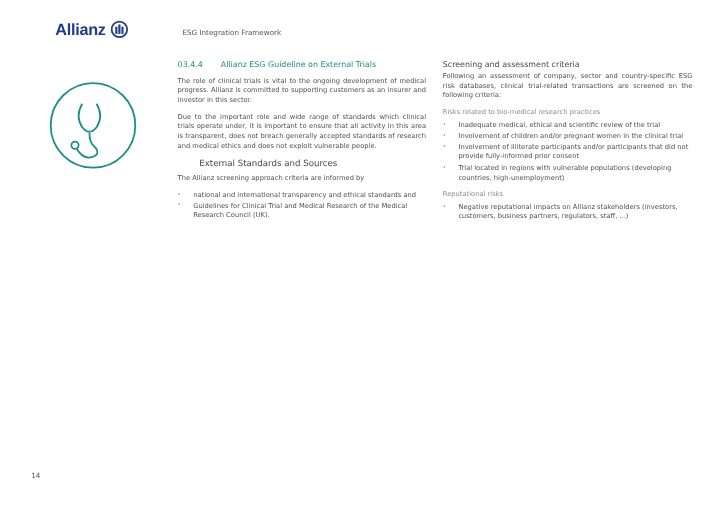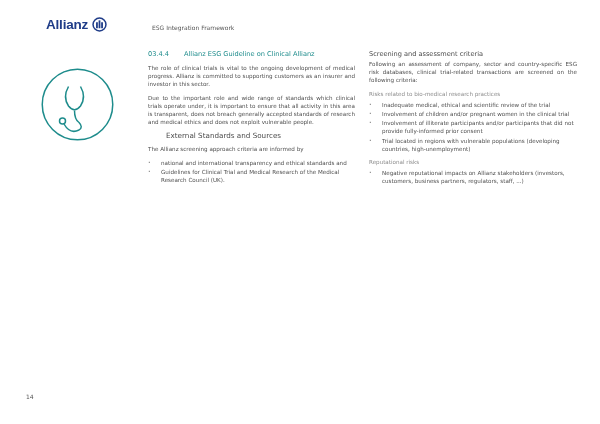--- a/index.html
+++ b/index.html
@@ -45,21 +45,21 @@
 <svg class="icon-circle" viewBox="0 0 100 100">
   <circle cx="50" cy="50" r="47" fill="none" stroke="#1e8c8c" stroke-width="2"></circle>
   <path d="M38 26 Q30 40 38 52 Q46 62 54 52 Q62 40 54 26" fill="none" stroke="#1e8c8c" stroke-width="2"></path>
   <path d="M46 58 Q46 70 52 74 Q58 80 52 84 Q40 90 32 76" fill="none" stroke="#1e8c8c" stroke-width="2"></path>
   <circle cx="30" cy="72" r="4" fill="none" stroke="#1e8c8c" stroke-width="2"></circle>
 </svg>
 
 <div class="col col-left">
   <div class="sec-head">
     <span class="sec-num">03.4.4</span>
-    <span>Allianz ESG Guideline on Clinical Allianz</span>
+    <span>Allianz ESG Guideline on External Trials</span>
   </div>
   <p class="para">The role of clinical trials is vital to the ongoing development of medical progress. Allianz is committed to supporting customers as an insurer and investor in this sector.</p>
   <p class="para">Due to the important role and wide range of standards which clinical trials operate under, it is important to ensure that all activity in this area is transparent, does not breach generally accepted standards of research and medical ethics and does not exploit vulnerable people.</p>
   <div class="subhead">External Standards and Sources</div>
   <p class="para">The Allianz screening approach criteria are informed by</p>
   <ul>
     <li>national and international transparency and ethical standards and</li>
     <li>Guidelines for Clinical Trial and Medical Research of the Medical Research Council (UK).</li>
   </ul>
 </div>

